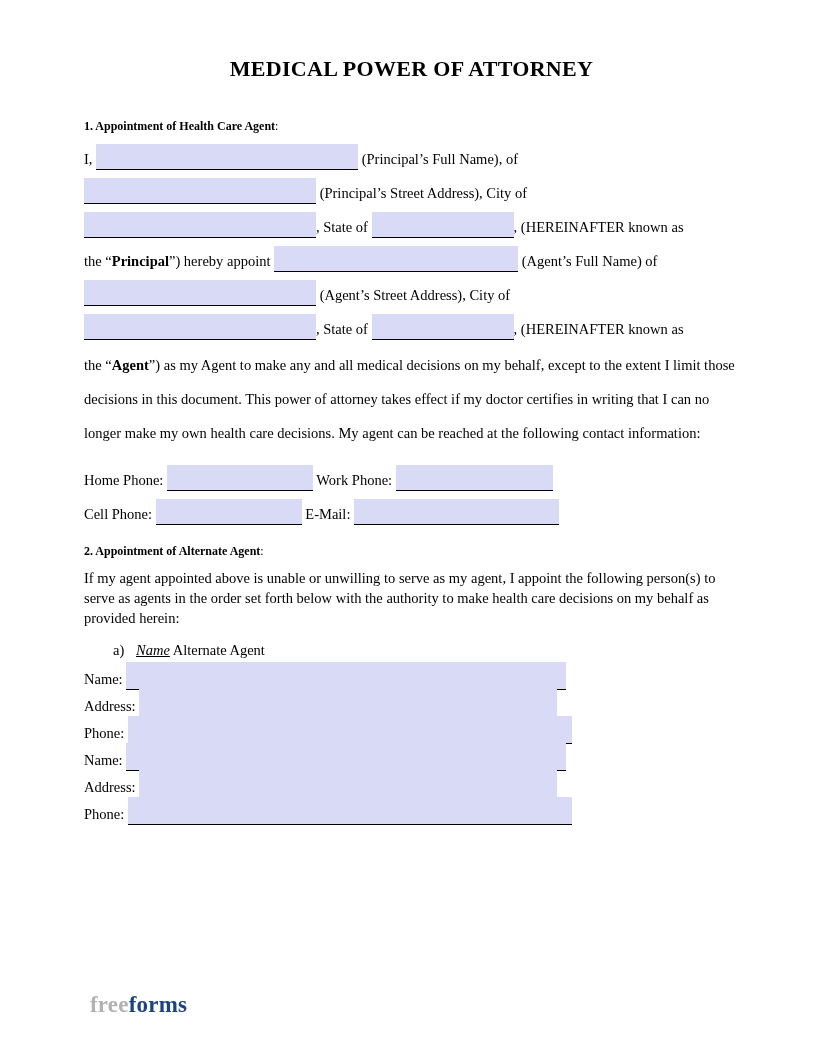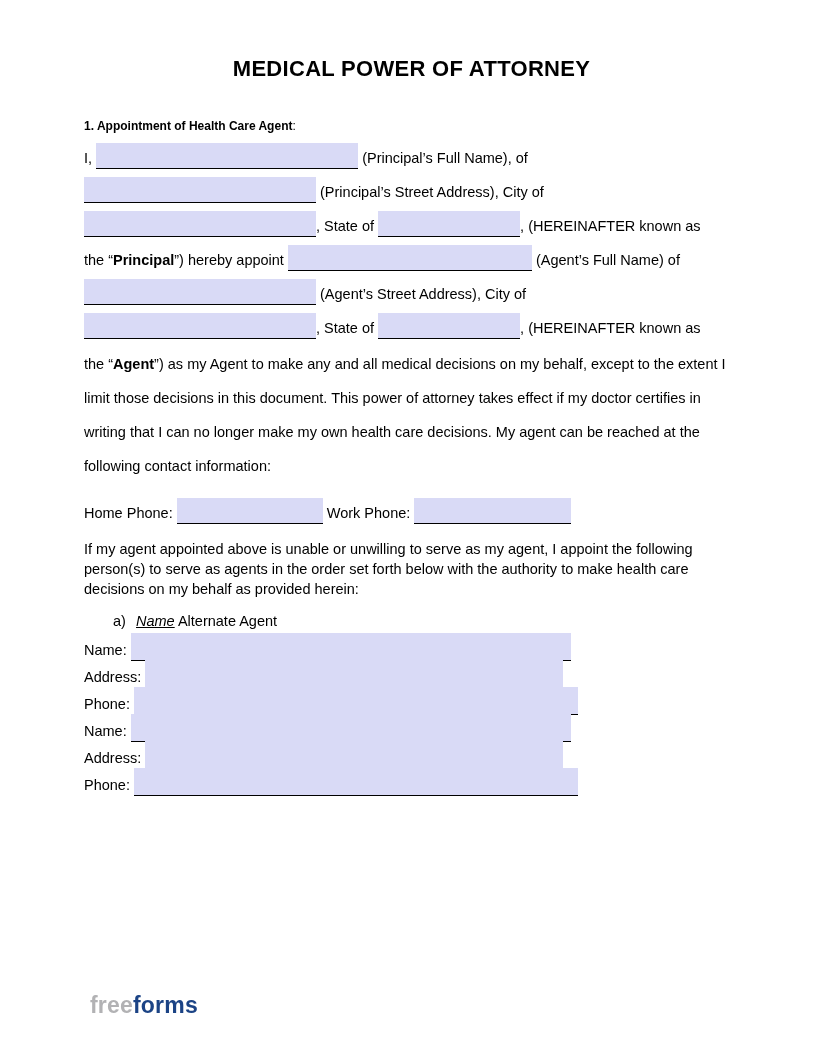--- a/index.html
+++ b/index.html
@@ -1,21 +1,21 @@
 <!DOCTYPE html>
 <html><head>
 <meta charset="utf-8">
 <style>
   * { margin:0; padding:0; box-sizing:border-box; }
   html,body { background:#ffffff; }
   .page {
     position:relative;
     width:823px; height:1059px;
     background:#ffffff;
-    font-family:Liberation Sans, sans-serif;
+    font-family:Liberation Serif, serif;
     font-size:14.5px;
     color:#000;
     overflow:hidden;
   }
   .title {
     padding-top:56px;
     text-align:center;
     font-size:22px;
     font-weight:bold;
     letter-spacing:0.3px;
@@ -103,22 +103,29 @@
 
     <div class="para1"><span>the “</span><span class="b">Agent</span><span>”) as my Agent to make any and all medical decisions on my behalf, except to the extent I limit those decisions in this document. This power of attorney takes effect if my doctor certifies in writing that I can no longer make my own health care decisions. My agent can be reached at the following contact information:</span></div>
 
     <div class="contacts">
       <div class="crow">
         <span>Home Phone:</span>
         <span class="field w146"></span>
         <span>Work Phone:</span>
         <span class="field w157"></span>
       </div>
+      <div class="crow">
+        <span>Cell Phone:</span>
+        <span class="field w146"></span>
+        <span>E-Mail:</span>
+        <span class="field w205"></span>
+      </div>
     </div>
 
+    <div class="h-sec h2"><span>2. Appointment of Alternate Agent</span><span class="colon">:</span></div>
 
     <div class="para2">If my agent appointed above is unable or unwilling to serve as my agent, I appoint the following person(s) to serve as agents in the order set forth below with the authority to make health care decisions on my behalf as provided herein:</div>
 
     <div class="item">
       <span class="marker">a)</span><span class="em">Name</span><span> Alternate Agent</span>
     </div>
 
     <div class="frows">
       <div class="frow">
         <span>Name:</span>

